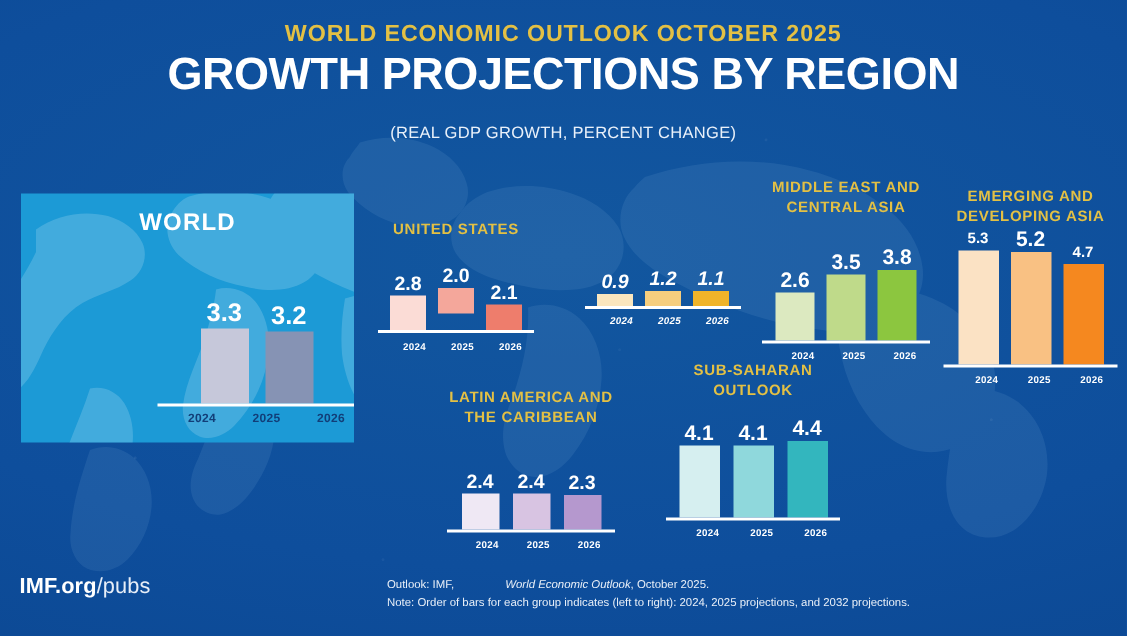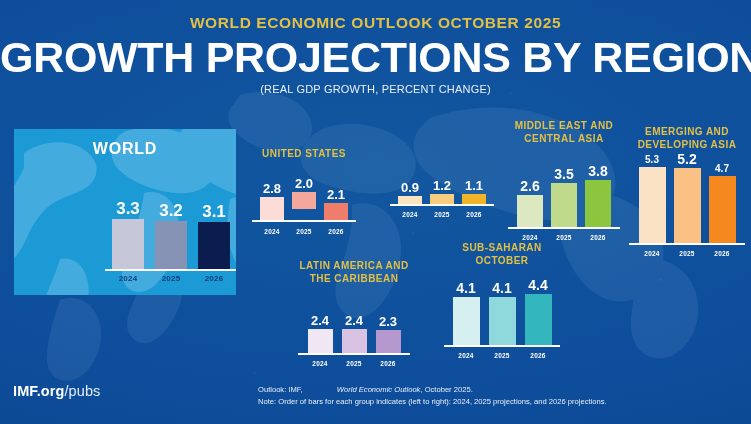--- a/index.html
+++ b/index.html
@@ -51,21 +51,21 @@
     text-align: center;
     font-size: 15.5px;
     font-weight: bold;
     letter-spacing: .6px;
     color: #E3C044;
   }
   .main-title {
     position: absolute;
     top: 33px; left: 0; width: 751px;
     text-align: center;
-    font-size: 43px;
+    font-size: 30px;
     font-weight: bold;
     letter-spacing: -0.3px;
     color: #FFFFFF;
     white-space: nowrap;
   }
   .subtitle {
     position: absolute;
     top: 83px; left: 0; width: 751px;
     text-align: center;
     font-size: 11px;
@@ -144,21 +144,21 @@
     height: 2px;
     background: #FFFFFF;
   }
   .years {
     position: absolute;
     left: 0; right: 0; bottom: 0;
     display: flex;
     justify-content: center;
   }
   .year-slot {
-    text-align: center;
+    text-align: right;
     font-size: 6.5px;
     font-weight: bold;
     letter-spacing: .2px;
     color: #FFFFFF;
   }
   
   .world-chart .year-slot { color: #123E78; font-size: 8px; }
   .world-chart .bar-value { font-size: 17px; }
   .world-chart .baseline { background: #FFFFFF; height: 2px; }
 
@@ -227,24 +227,20 @@
     <div class="chart world-chart" style="height: 110px;">
       <div class="bars">
           <div class="bar-slot" style="width: 32px; margin: 0px 5.5px;">
             <div class="bar-value" style="font-size: 17px;">3.3</div>
             <div class="bar-rect" style="height: 49.8113px; background: rgb(198, 200, 218);"></div>
           </div>
           <div class="bar-slot" style="width: 32px; margin: 0px 5.5px;">
             <div class="bar-value" style="font-size: 17px;">3.2</div>
             <div class="bar-rect" style="height: 48.3019px; background: rgb(134, 147, 180);"></div>
           </div>
-          <div class="bar-slot" style="width: 32px; margin: 0px 5.5px;">
-            <div class="bar-value" style="font-size: 17px;">3.1</div>
-            <div class="bar-rect" style="height: 46.7925px; background: rgb(11, 28, 78);"></div>
-          </div>
         </div>
       <div class="baseline"></div>
       <div class="years">
           <div class="year-slot" style="width: 32px; margin: 0px 5.5px;">2024</div>
           <div class="year-slot" style="width: 32px; margin: 0px 5.5px;">2025</div>
           <div class="year-slot" style="width: 32px; margin: 0px 5.5px;">2026</div>
         </div>
     </div>
   </div>
 
@@ -268,21 +264,21 @@
           </div>
           <div class="baseline"></div>
           <div class="years">
             <div class="year-slot" style="width: 24px; margin: 0px 4px;">2024</div>
             <div class="year-slot" style="width: 24px; margin: 0px 4px;">2025</div>
             <div class="year-slot" style="width: 24px; margin: 0px 4px;">2026</div>
           </div>
         </div>
       </div>
       <div class="group" style="left: 390px; top: 142px; width: 104px;">
-        <div class="chart" style="height: 76px; width: 104px;">
+        <div class="chart" style="height: 76px; width: 104px; font-style: italic;">
           <div class="bars">
             <div class="bar-slot" style="width: 24px; margin: 0px 4px;">
               <div class="bar-value" style="font-size: 13px;">0.9</div>
               <div class="bar-rect" style="height: 7.81132px; background: rgb(250, 230, 190);"></div>
             </div>
             <div class="bar-slot" style="width: 24px; margin: 0px 4px;">
               <div class="bar-value" style="font-size: 13px;">1.2</div>
               <div class="bar-rect" style="height: 10.4151px; background: rgb(246, 206, 126);"></div>
             </div>
             <div class="bar-slot" style="width: 24px; margin: 0px 4px;">
@@ -344,21 +340,21 @@
           </div>
           <div class="baseline"></div>
           <div class="years">
             <div class="year-slot" style="width: 27px; margin: 0px 4px;">2024</div>
             <div class="year-slot" style="width: 27px; margin: 0px 4px;">2025</div>
             <div class="year-slot" style="width: 27px; margin: 0px 4px;">2026</div>
           </div>
         </div>
       </div>
       <div class="group" style="left: 444px; top: 242px; width: 116px;">
-        <div class="group-label">SUB-SAHARAN OCTOBER</div>
+        <div class="group-label">SUB-SAHARAN OUTLOOK</div>
         <div class="chart" style="height: 92px; width: 116px;">
           <div class="bars">
             <div class="bar-slot" style="width: 27px; margin: 0px 4.5px;">
               <div class="bar-value" style="font-size: 14px;">4.1</div>
               <div class="bar-rect" style="height: 47.9623px; background: rgb(214, 239, 240);"></div>
             </div>
             <div class="bar-slot" style="width: 27px; margin: 0px 4.5px;">
               <div class="bar-value" style="font-size: 14px;">4.1</div>
               <div class="bar-rect" style="height: 47.9623px; background: rgb(143, 216, 220);"></div>
             </div>
@@ -404,16 +400,16 @@
     </div>
 
   <div class="logo">
     <span class="b">IMF.org</span><span class="l">/pubs</span>
   </div>
 
   <div class="footnotes">
     <div class="line">
       <span>Outlook:  IMF, </span><em>World Economic Outlook</em><span>, October 2025.</span>
     </div>
-    <div class="line">Note:  Order of bars for each group indicates (left to right): 2024, 2025 projections, and 2026 projections.</div>
+    <div class="line">Note:  Order of bars for each group indicates (left to right): 2024, 2025 projections, and 2032 projections.</div>
   </div>
 
 </div>
 
 </body></html>

